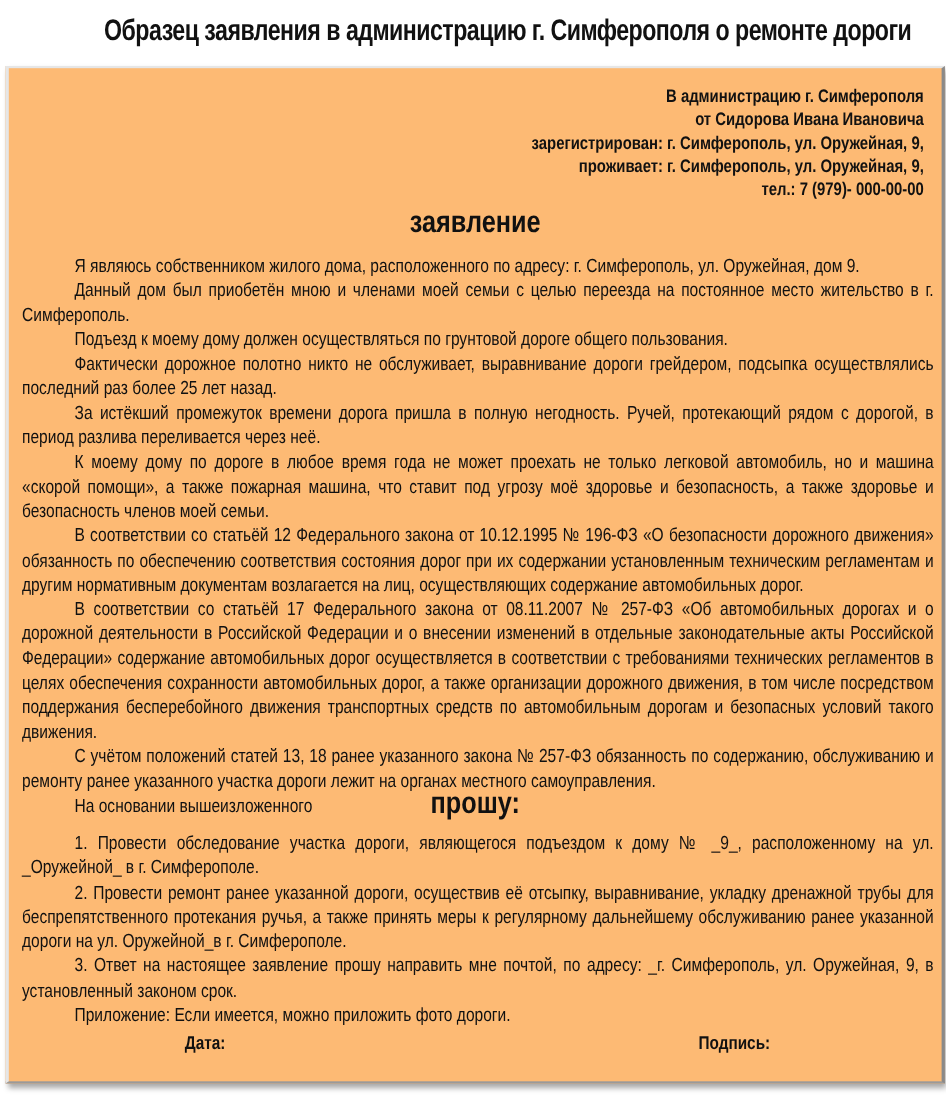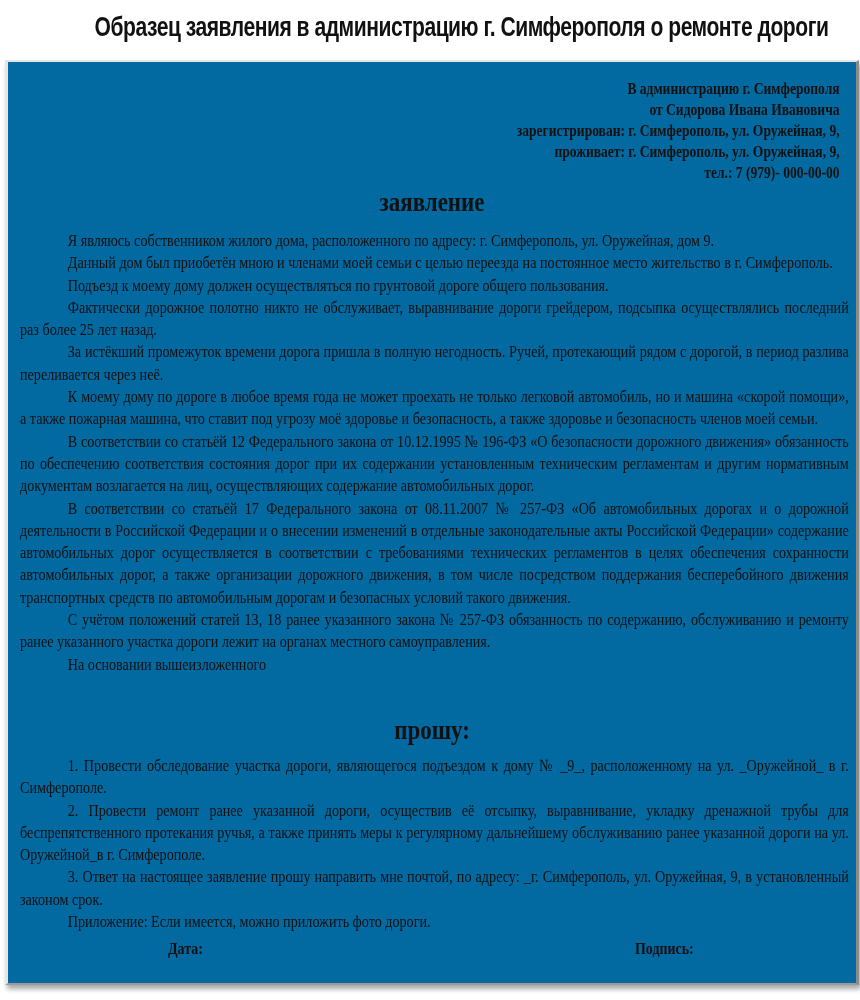--- a/index.html
+++ b/index.html
@@ -5,25 +5,24 @@
   html, body { margin: 0; padding: 0; background: #ffffff; }
   body { width: 860px; height: 1000px; position: relative; overflow: hidden;
          font-family: "Liberation Sans", sans-serif; color: #111; }
   .title {
     position: absolute; left: 0; top: 12px; width: 860px; text-align: center;
     font-weight: bold; font-size: 27px; letter-spacing: -0.6px;
     transform: scaleX(0.78); transform-origin: center top; white-space: nowrap;
   }
   .card {
     position: absolute; left: 5px; top: 60px; width: 848px; height: 921px;
-    background: #0369a1;
+    background: #fdba74;
     border-top: 2px solid #e6e6e6; border-left: 3px solid #e6e6e6;
     border-right: 3px solid #8a8a8a; border-bottom: 2px solid #9a9a9a;
     box-shadow: 2px 4px 5px rgba(0,0,0,0.35);
-    font-family: Liberation Serif, serif;
   }
   .addr {
     position: absolute; right: 16px; top: 16px; text-align: right;
     font-weight: bold; font-size: 16.5px; line-height: 21px;
     transform: scaleX(0.82); transform-origin: right top; white-space: nowrap;
   }
   .heading {
     position: absolute; left: 0; width: 848px; text-align: center;
     font-weight: bold; font-size: 28px;
     transform: scaleX(0.82); transform-origin: center top;

